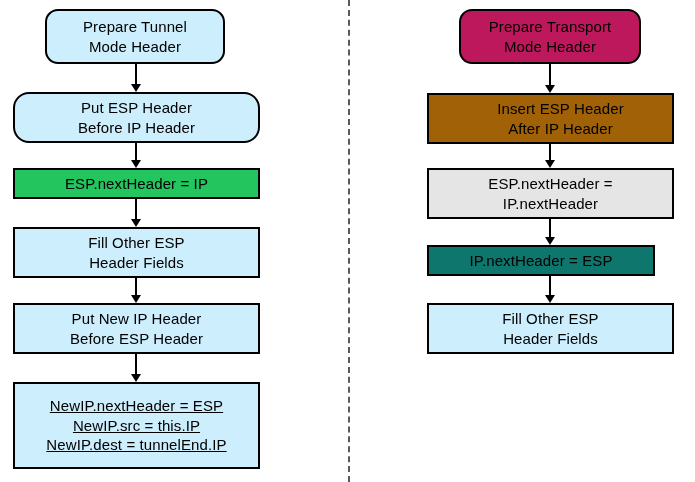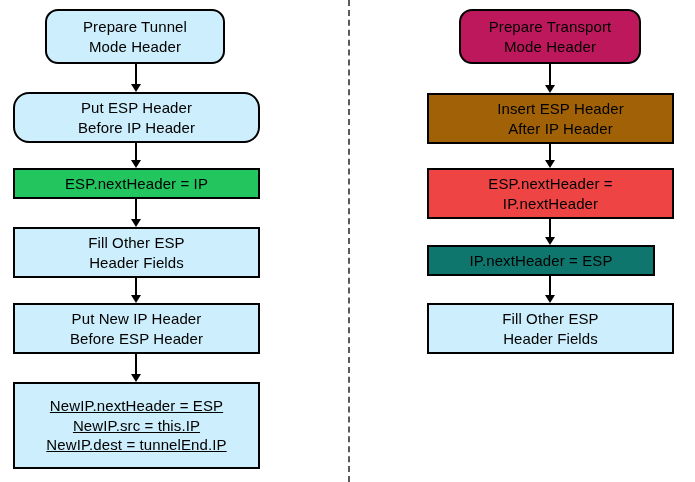--- a/index.html
+++ b/index.html
@@ -130,19 +130,19 @@
         <div class="head" style="top: 18px; border-top-color: rgb(0, 0, 0);"></div>
       </div>
       <div class="connector" style="left: 550px; top: 276px; height: 27px;">
         <div class="shaft" style="height: 20px; background: rgb(0, 0, 0);"></div>
         <div class="head" style="top: 19px; border-top-color: rgb(0, 0, 0);"></div>
       </div>
       <div class="node rounded" style="left: 459px; top: 9px; width: 182px; height: 55px; background: #be185d; border-color: rgb(0, 0, 0);"><span class="node-label">Prepare Transport
 Mode Header</span></div>
       <div class="node" style="left: 427px; top: 93px; width: 247px; height: 51px; background: #a16207; border-color: rgb(0, 0, 0); padding-left: 24px;"><span class="node-label">Insert ESP Header
 After IP Header</span></div>
-      <div class="node" style="left: 427px; top: 168px; width: 247px; height: 51px; background: #ef4444; border-color: rgb(0, 0, 0);"><span class="node-label">ESP.nextHeader =
+      <div class="node" style="left: 427px; top: 168px; width: 247px; height: 51px; background: #e5e5e5; border-color: rgb(0, 0, 0);"><span class="node-label">ESP.nextHeader =
 IP.nextHeader</span></div>
       <div class="node" style="left: 427px; top: 245px; width: 228px; height: 31px; background: #0f766e; border-color: rgb(0, 0, 0);"><span class="node-label">IP.nextHeader = ESP</span></div>
       <div class="node" style="left: 427px; top: 303px; width: 247px; height: 51px; background: rgb(205, 238, 252); border-color: rgb(0, 0, 0);"><span class="node-label">Fill Other ESP
 Header Fields</span></div>
     </div>
   </div>
 
 </body></html>

